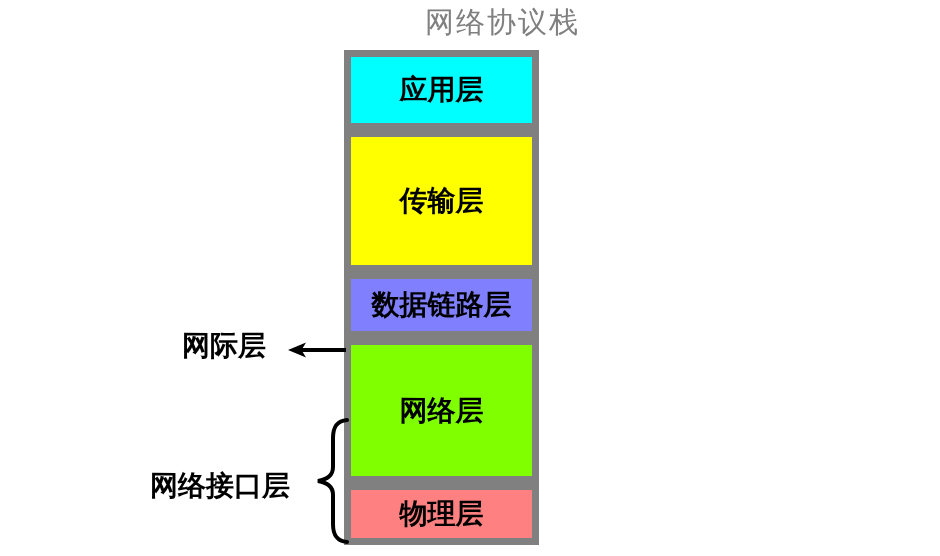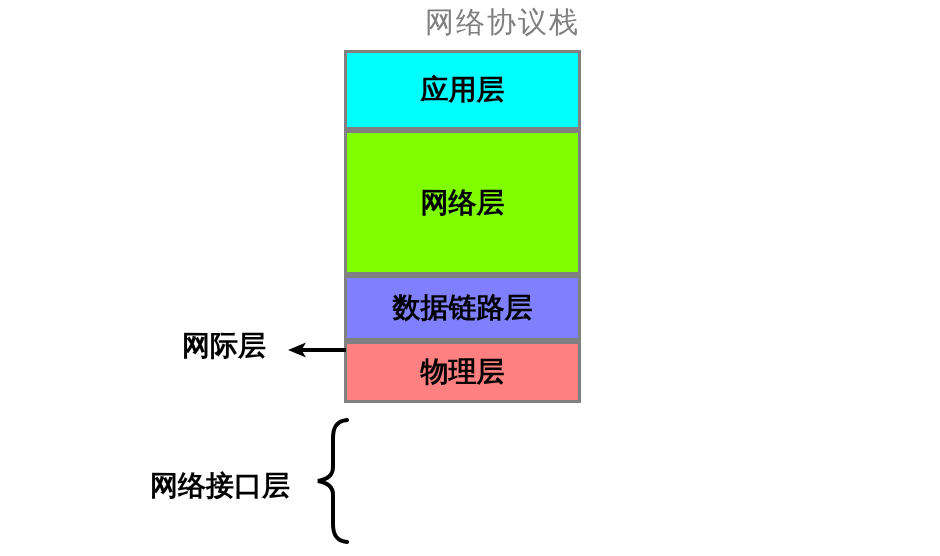--- a/index.html
+++ b/index.html
@@ -28,22 +28,22 @@
     white-space: nowrap;
   }
   .stack {
     position: absolute;
     left: 344px;
     top: 50px;
     width: 237px;
   }
   .layer {
     box-sizing: border-box;
-    width: 237px;
-    border: 3px solid #be185d;
+    width: 195px;
+    border: 7px solid #be185d;
     display: flex;
     align-items: center;
     justify-content: center;
   }
   .layer-label {
     font-size: 28px;
     font-weight: bold;
     color: #000000;
     white-space: nowrap;
   }
@@ -80,25 +80,28 @@
 <body>
 
 <div class="canvas">
 
   <div class="diagram-title">网络协议栈</div>
 
   <div class="stack">
     <div class="layer" style="background-color: rgb(0, 255, 255); height: 80px; border-color: rgb(128, 128, 128);">
       <span class="layer-label">应用层</span>
     </div>
-    <div class="layer" style="background-color: rgb(127, 255, 0); height: 145px; border-color: rgb(128, 128, 128);">
-      <span class="layer-label">网络层</span>
+    <div class="layer" style="background-color: rgb(255, 255, 0); height: 142px; border-color: rgb(128, 128, 128);">
+      <span class="layer-label">传输层</span>
     </div>
     <div class="layer" style="background-color: rgb(128, 128, 255); height: 66px; border-color: rgb(128, 128, 128);">
       <span class="layer-label">数据链路层</span>
+    </div>
+    <div class="layer" style="background-color: rgb(127, 255, 0); height: 145px; border-color: rgb(128, 128, 128);">
+      <span class="layer-label">网络层</span>
     </div>
     <div class="layer" style="background-color: rgb(255, 128, 128); height: 62px; border-color: rgb(128, 128, 128);">
       <span class="layer-label">物理层</span>
     </div>
   </div>
 
   <div class="side-label internet-layer-label">网际层</div>
 
   <svg class="arrow-svg" width="58" height="20" viewBox="0 0 58 20">
     <line x1="13" y1="10" x2="58" y2="10" stroke="#000000" stroke-width="4"></line>

